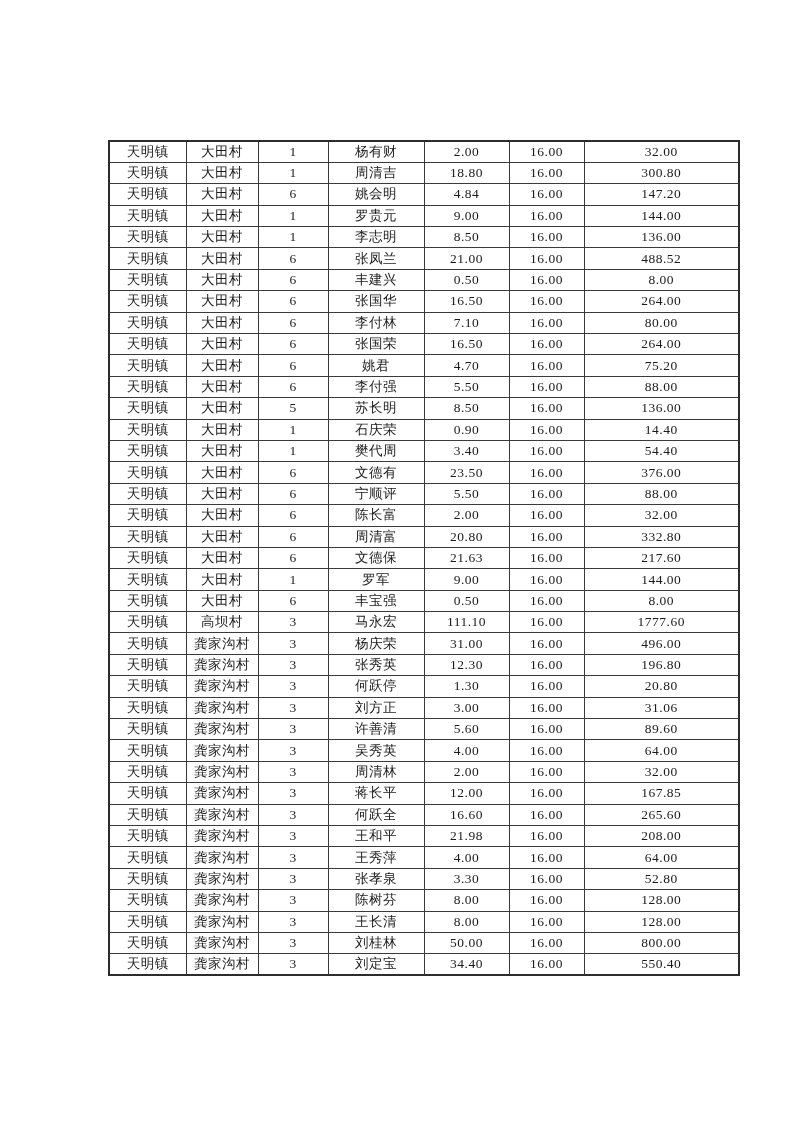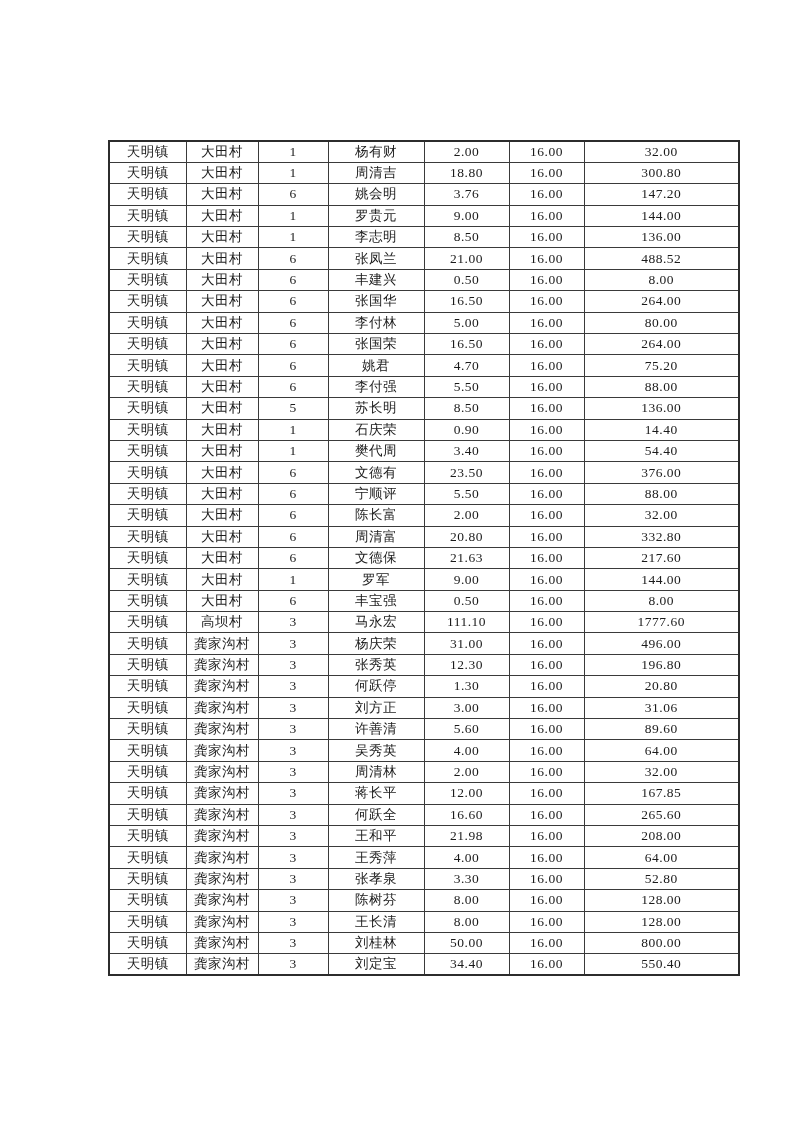--- a/index.html
+++ b/index.html
@@ -69,21 +69,21 @@
           <td>周清吉</td>
           <td>18.80</td>
           <td>16.00</td>
           <td>300.80</td>
         </tr>
         <tr>
           <td>天明镇</td>
           <td>大田村</td>
           <td>6</td>
           <td>姚会明</td>
-          <td>3.76</td>
+          <td>4.84</td>
           <td>16.00</td>
           <td>147.20</td>
         </tr>
         <tr>
           <td>天明镇</td>
           <td>大田村</td>
           <td>1</td>
           <td>罗贵元</td>
           <td>9.00</td>
           <td>16.00</td>
@@ -123,21 +123,21 @@
           <td>张国华</td>
           <td>16.50</td>
           <td>16.00</td>
           <td>264.00</td>
         </tr>
         <tr>
           <td>天明镇</td>
           <td>大田村</td>
           <td>6</td>
           <td>李付林</td>
-          <td>5.00</td>
+          <td>7.10</td>
           <td>16.00</td>
           <td>80.00</td>
         </tr>
         <tr>
           <td>天明镇</td>
           <td>大田村</td>
           <td>6</td>
           <td>张国荣</td>
           <td>16.50</td>
           <td>16.00</td>

